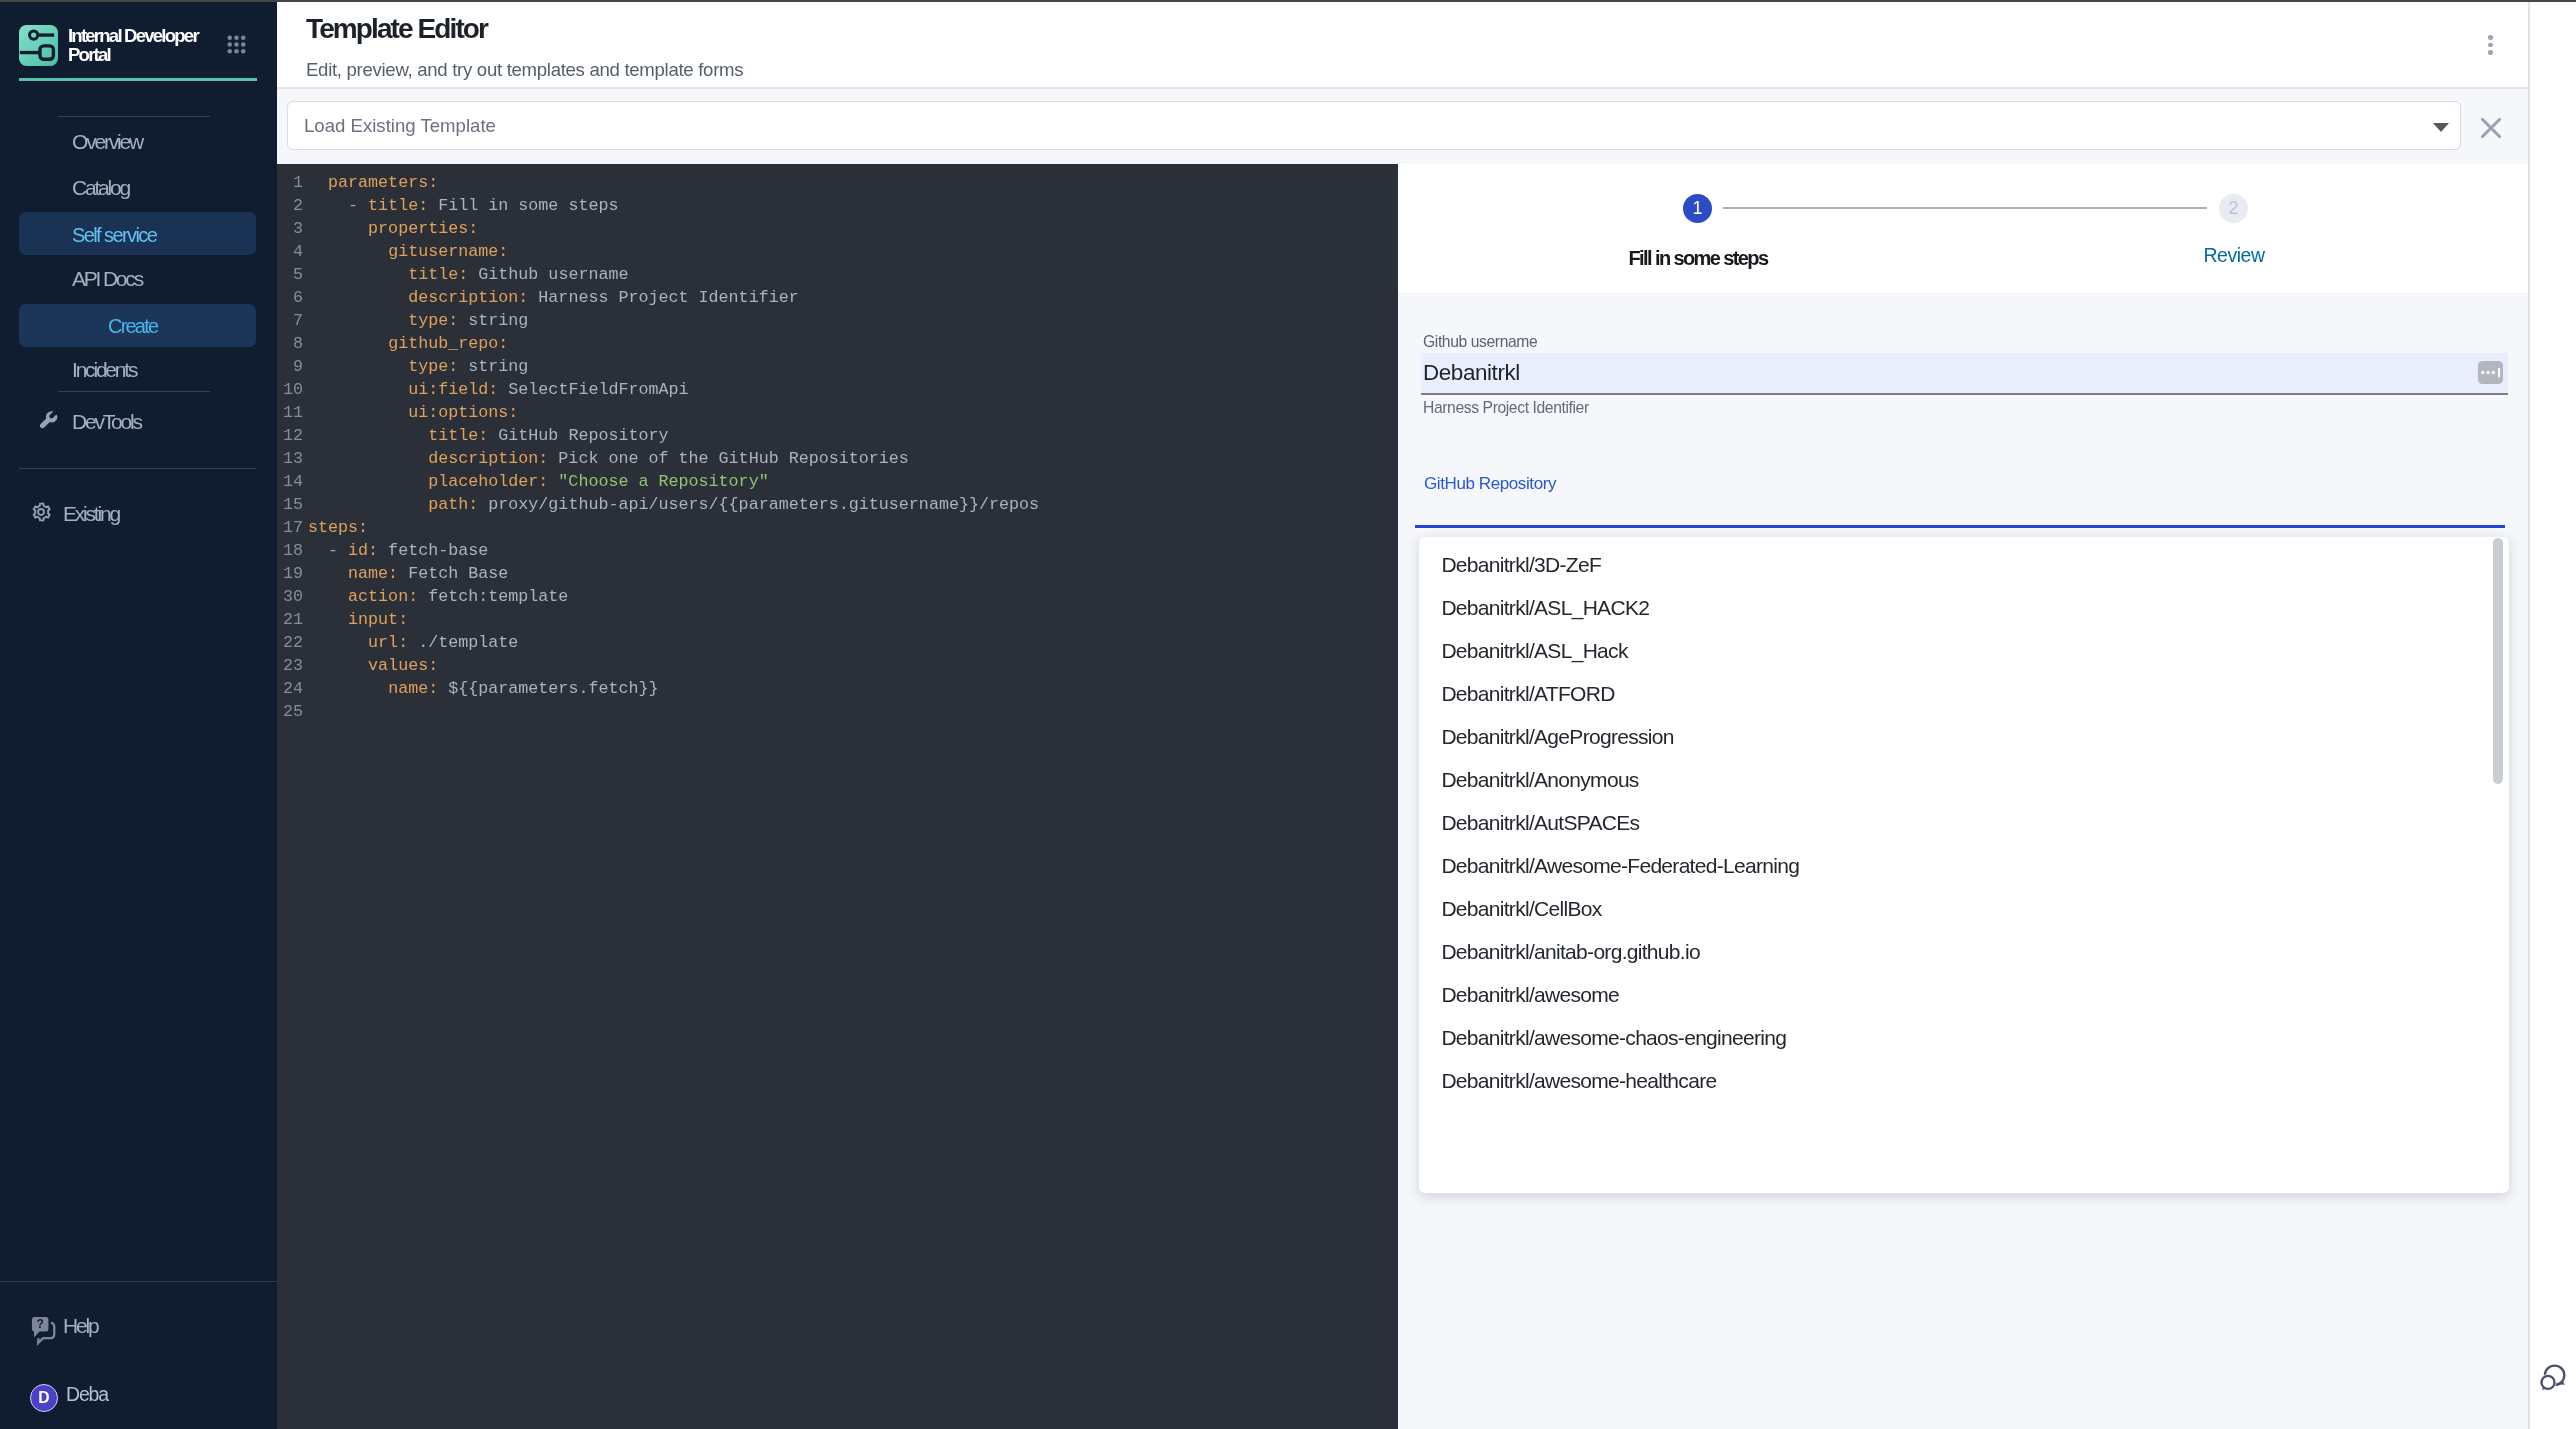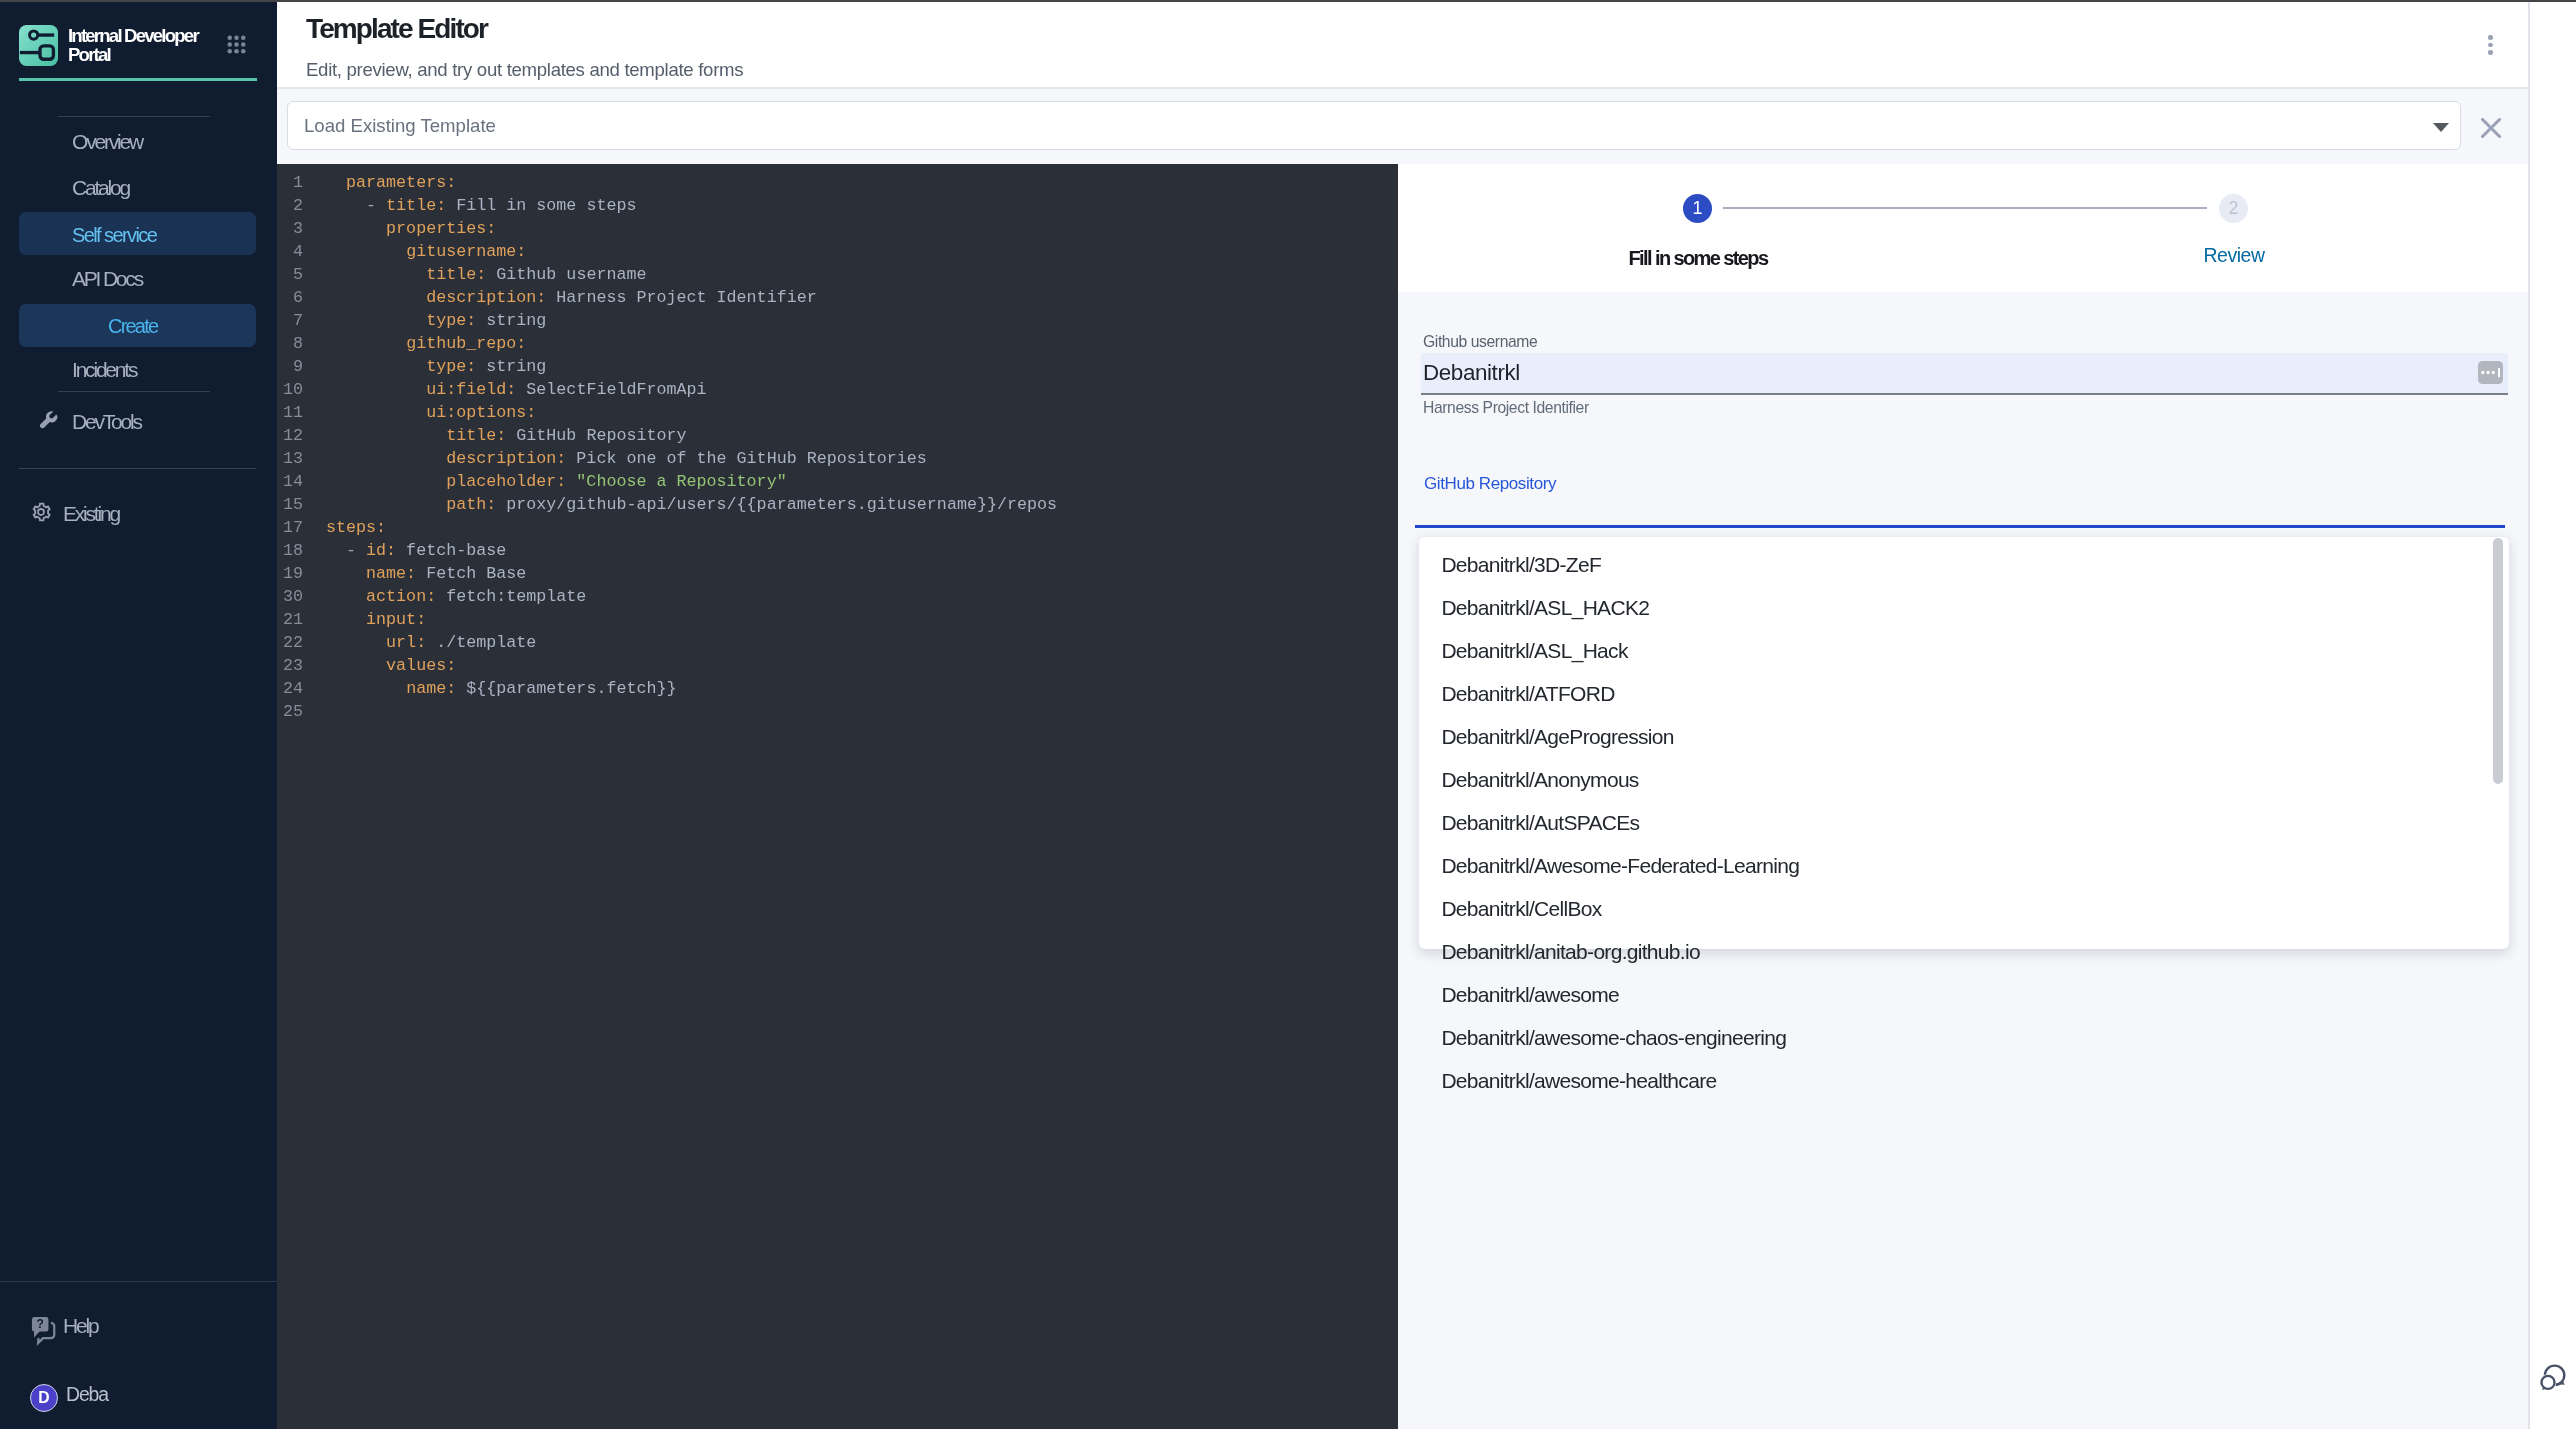--- a/index.html
+++ b/index.html
@@ -29,21 +29,21 @@
     border-left:8.2px solid transparent; border-right:8.2px solid transparent;
     border-top:9.7px solid #54585f; }
 
   
   #editor { left:277px; top:164px; width:1122px; height:1266px; background:#2b2f37; }
   #code { left:277px; top:171px; width:1122px; font-family:"Liberation Mono", monospace;
     font-size:16.7px; line-height:23px; }
   .row { display:flex; height:23px; white-space:pre; }
   .row.hl { background:#333842; }
   .ln { width:26px; text-align:right; color:#868d99; flex:none; }
-  .cd { margin-left:23px;text-align:right; }
+  .cd { margin-left:5px;text-align:right; }
   .k { color:#dfa15c; } .v { color:#a9b3c2; } .s { color:#94c476; } .p { color:#9aa4b2; }
 
   
   #rpanel { left:1398px; top:164px; width:1130px; height:1266px; background:#fff; }
   #formarea { left:1398px; top:292px; width:1130px; height:1137px; background:#f5f7fa; }
 
   
   #c1 { left:1683px; top:194px; width:29px; height:29px; border-radius:50%;
     background:#2c4cc3; color:#fff; font-size:18px; text-align:center; line-height:29px; }
   #stepline { left:1723px; top:207px; width:484px; height:1.5px; background:#a8b0c0; }
@@ -58,21 +58,21 @@
   #lbl1 { left:1423px; top:333px; font-size:15.7px; color:#5a6370; letter-spacing:-0.4px; }
   #inpbg { left:1421px; top:353px; width:1087px; height:42px; background:#e8eefb;
     border-bottom:2.2px solid #7b7f88; }
   #inptxt { left:1423px; top:360px; font-size:22.4px; color:#1e232b; letter-spacing:-0.4px; }
   #afill { left:2478px; top:361px; width:24.6px; height:23px; background:#b2b6be; border-radius:4.5px; }
   #help1 { left:1423px; top:399px; font-size:15.7px; color:#626c79; letter-spacing:-0.4px; }
   #lbl2 { left:1424px; top:474px; font-size:17px; color:#2856d8; letter-spacing:-0.4px; }
   #bluerule { left:1415px; top:525px; width:1090px; height:3px; background:#2148ca; }
 
   
-  #dd { left:1419px; top:537px; width:1090px; height:412px; background:#fff;
+  #dd { left:1419px; top:537px; width:1090px; height:656px; background:#fff;
     border-radius:6px; box-shadow:0 3.7px 12px rgba(40,48,70,.18); padding-top:6px; }
   .dditem { height:43px; line-height:43px; padding-left:22.4px; font-size:21px; color:#23272e; letter-spacing:-0.7px; }
   #ddthumb { left:2493px; top:538px; width:10.4px; height:246px; background:#c9ccd2; border-radius:5.2px; }
 
   
   #vline { left:2528px; top:1.5px; width:1.5px; height:1428px; background:#e0e3e9; }
   #dots3 { left:2488px; top:35px; }
   .d3 { width:4.5px; height:4.5px; border-radius:50%; background:#9aa0b5; margin-bottom:3px; }
 </style>
 </head>

